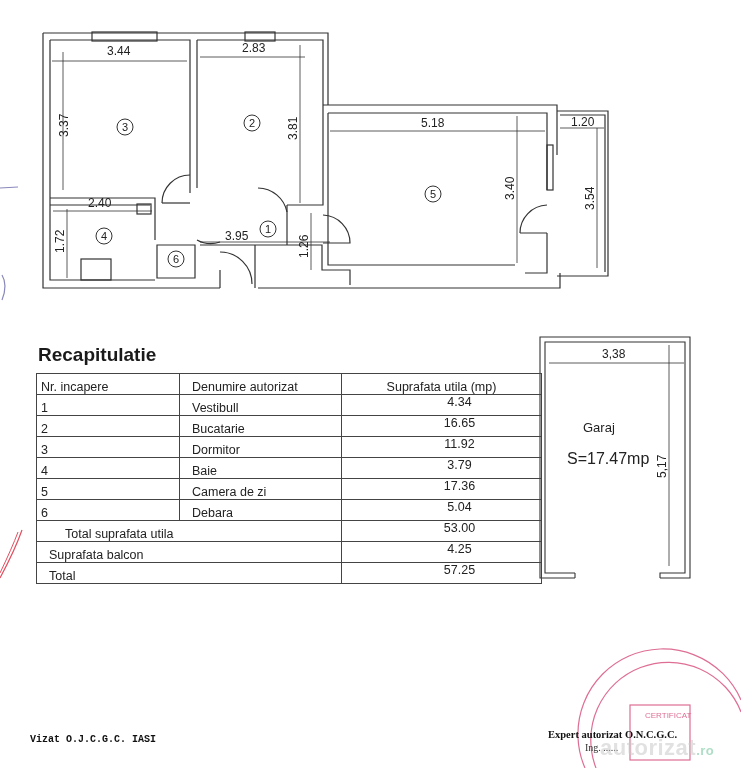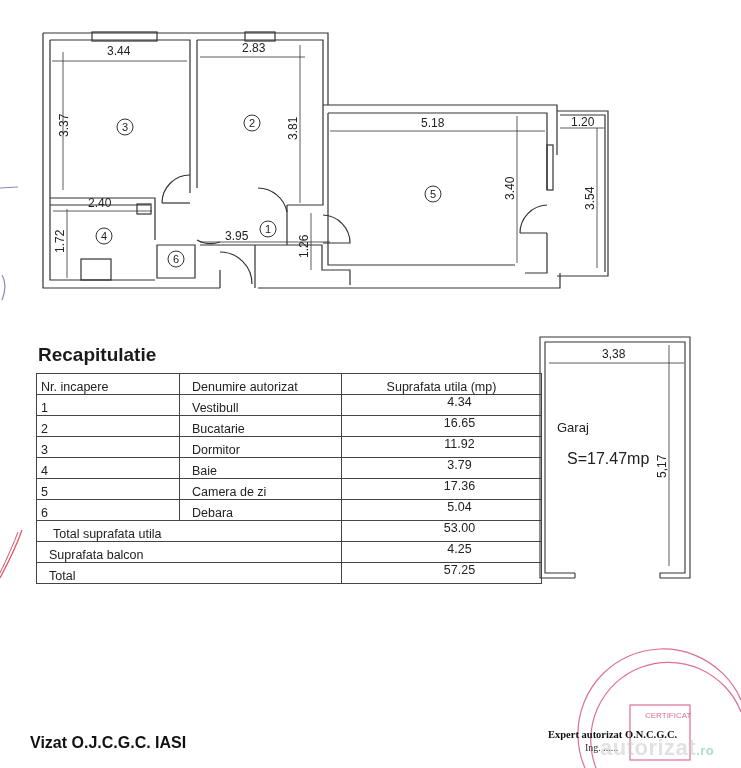--- a/index.html
+++ b/index.html
@@ -18,23 +18,23 @@
   }
   table.recap td, table.recap th {
     border: 1px solid #444; padding: 0 4px; height: 20px; font-weight: normal; vertical-align: bottom;
   }
   table.recap th { text-align: left; }
   .c1 { width: 134px; }
   .c2 { width: 145px; padding-left: 12px !important; }
   .c3 { width: 155px; text-align: center; }
   table.recap th.c3 { text-align: center; }
   td.val { text-align: center; vertical-align: top !important; padding-left: 40px !important; }
-  .garage-label { position: absolute; left: 557px; top: 420px; font-size: 13px; color: #222; }
+  .garage-label { position: absolute; left: 583px; top: 420px; font-size: 13px; color: #222; }
   .garage-area { position: absolute; left: 567px; top: 450px; font-size: 16px; color: #222; }
-  .footer-left { position: absolute; left: 30px; top: 734px; font-family: Liberation Sans, sans-serif; font-size: 16px; font-weight: bold; color: #111; }
+  .footer-left { position: absolute; left: 30px; top: 734px; font-family: Liberation Mono, monospace; font-size: 10px; font-weight: bold; color: #111; }
   .footer-right { position: absolute; left: 548px; top: 729px; font-family: "Liberation Serif", serif; font-size: 10.5px; font-weight: bold; color: #111; }
   .footer-right2 { position: absolute; left: 585px; top: 742px; font-family: "Liberation Serif", serif; font-size: 10px; color: #333; }
   .watermark { position: absolute; left: 600px; top: 735px; font-size: 22px; color: rgba(200,200,200,0.55); font-weight: bold; letter-spacing: 0.5px; }
   .watermark .ro { color: rgba(120,200,160,0.6); font-size: 13px; }
 </style>
 </head>
 <body>
 
 <svg class="plan" width="741" height="768" viewBox="0 0 741 768">
   <g fill="none" stroke="#333" stroke-width="1.2">
@@ -177,21 +177,21 @@
     <td class="c1">5</td>
     <td class="c2">Camera de zi</td>
     <td class="c3 val">17.36</td>
   </tr>
   <tr>
     <td class="c1">6</td>
     <td class="c2">Debara</td>
     <td class="c3 val">5.04</td>
   </tr>
   <tr>
-    <td colspan="2" style="padding-left:16px">Total suprafata utila</td>
+    <td colspan="2" style="padding-left:28px">Total suprafata utila</td>
     <td class="c3 val">53.00</td>
   </tr>
   <tr>
     <td colspan="2" style="padding-left:12px">Suprafata  balcon</td>
     <td class="c3 val">4.25</td>
   </tr>
   <tr>
     <td colspan="2" style="padding-left:12px">Total</td>
     <td class="c3 val">57.25</td>
   </tr>

